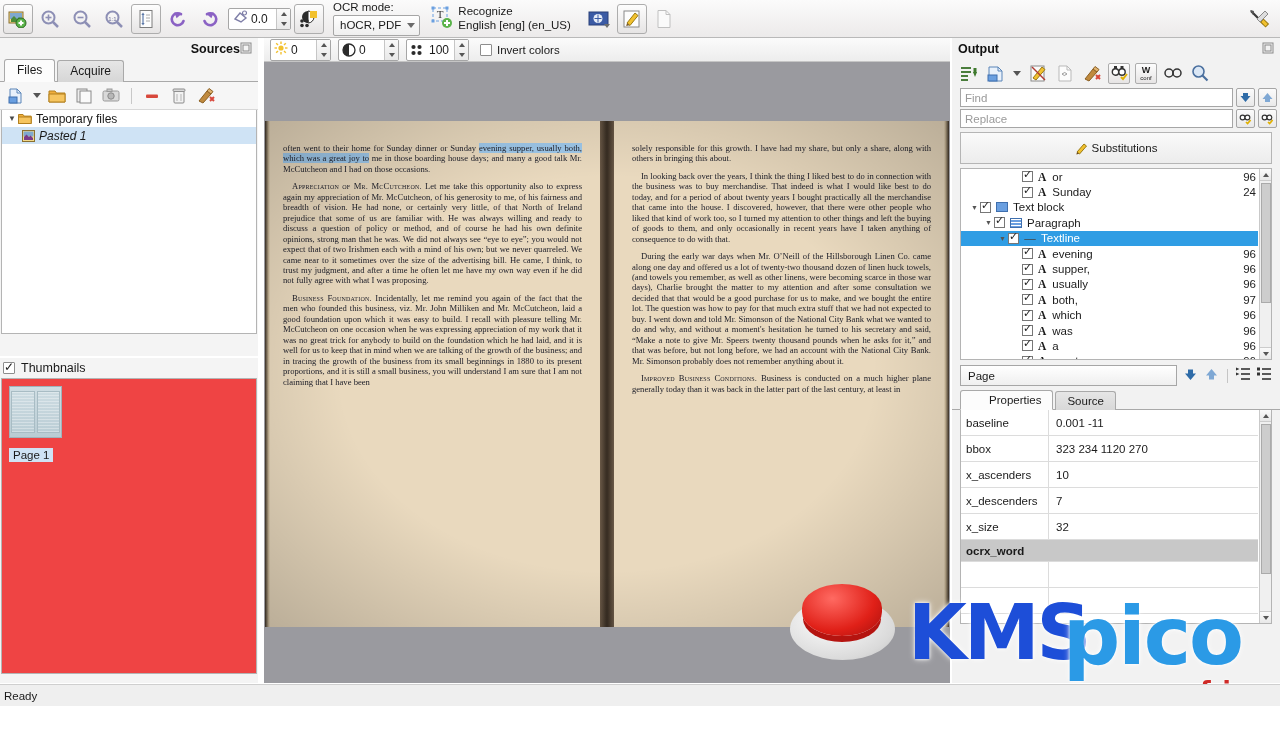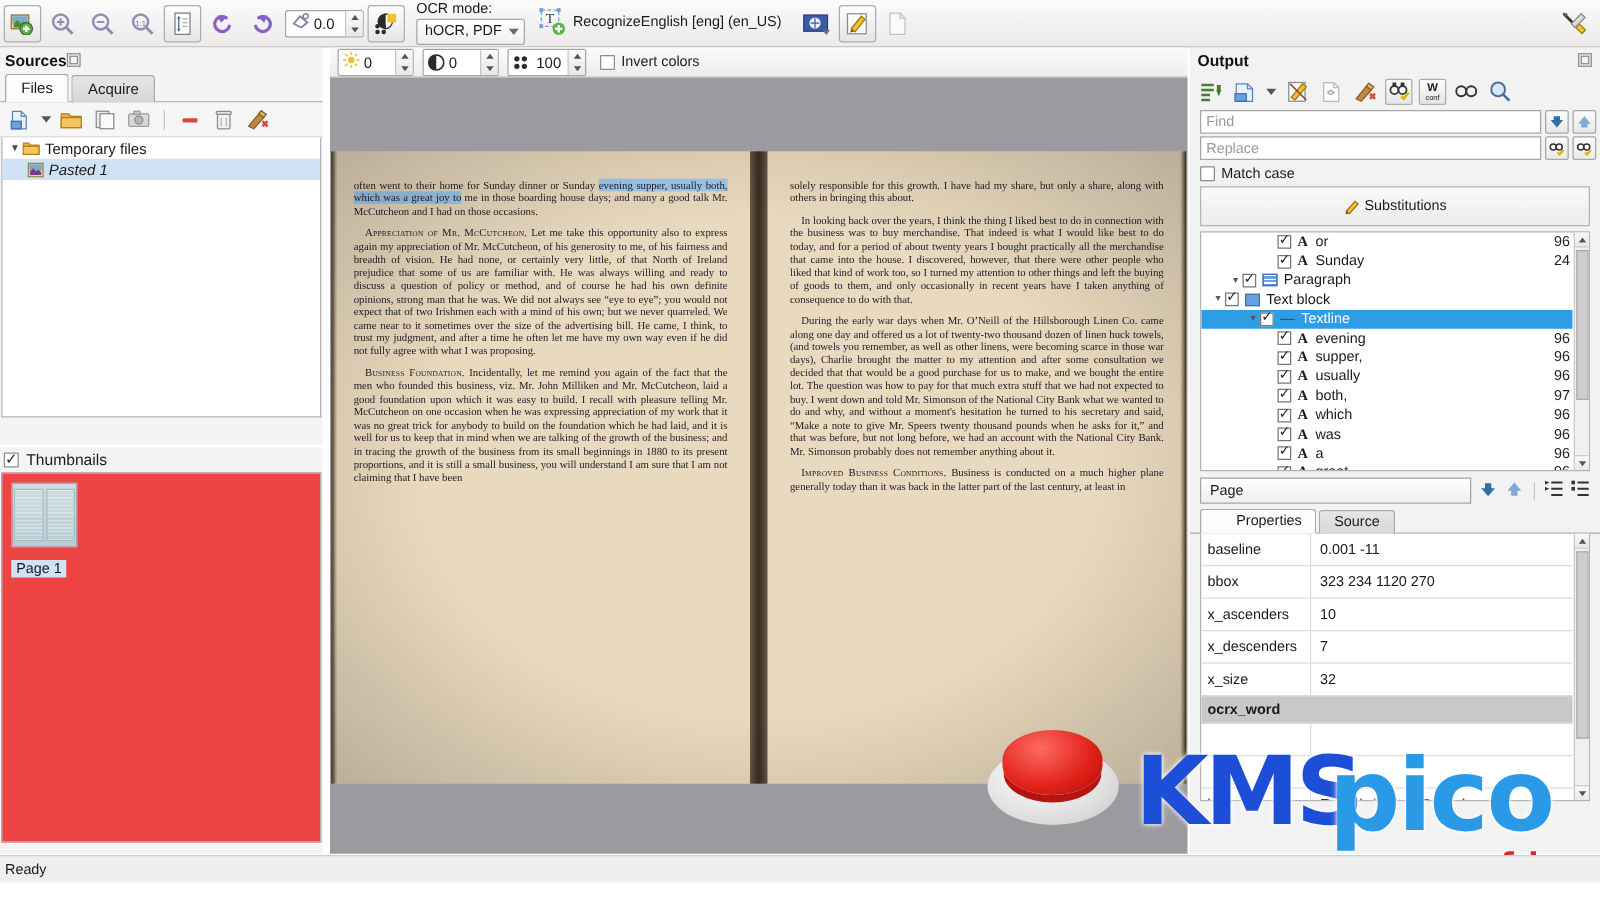--- a/index.html
+++ b/index.html
@@ -48,40 +48,40 @@
   .ocrmode { display: flex; flex-direction: column; margin-left: 8px; line-height: 1.15; }
   .ocrmode .lbl { font-size: 11.5px; }
   .combo {
     display: inline-flex; align-items: center; justify-content: space-between;
     height: 21px; min-width: 86px; padding: 0 4px 0 6px;
     border: 1px solid #a6a6a6; border-radius: 2px;
     background: linear-gradient(#ffffff,#efefef); font-size: 11.5px;
   }
   .combo .arrow { width:0;height:0;border-left:4px solid transparent;border-right:4px solid transparent;border-top:5px solid #6b6b6b; margin-left:6px;}
   .recognize { display: flex; align-items: center; margin-left: 10px; }
-  .recognize .rtext { display: flex; line-height: 1.2; font-size: 11.5px; margin-left: 4px; }
+  .recognize .rtext { display: flex; flex-direction: column; line-height: 1.2; font-size: 11.5px; margin-left: 4px; }
 
   
   .adjbar {
     position: absolute; left: 264px; top: 38px; width: 686px; height: 24px;
     background: linear-gradient(#fbfbfb,#ededed);
     border-bottom: 1px solid #c5c5c5;
     display: flex; align-items: center; padding-left: 4px; gap: 3px;
   }
   .chk { width: 12px; height: 12px; border: 1px solid #8d8d8d; background: #fff; display:inline-block; position: relative; border-radius:1px;}
   .chk.on::after{ content:"✓"; position:absolute; left:0px; top:-3px; font-size:12px; color:#222; }
   .chkrow { display:flex; align-items:center; gap:5px; margin-left:6px; font-size:11.5px;}
 
   
   .panel-title { font-weight: bold; font-size: 12.5px; color: #111; }
   .sources {
     position: absolute; left: 0; top: 38px; width: 258px; height: 318px;
     background: #f4f4f4;
   }
-  .sources-head { display:flex; align-items:center; justify-content:flex-start; height:22px; padding:0 6px 0 4px;}
+  .sources-head { display:flex; align-items:center; justify-content:flex-end; height:22px; padding:0 6px 0 4px;}
   .tabstrip { display:flex; align-items:flex-end; height:22px; padding-left:4px; border-bottom:1px solid #a9a9a9; }
   .tab {
     padding: 3px 12px 4px; font-size: 12px;
     border:1px solid #a9a9a9; border-bottom:none;
     border-radius:3px 3px 0 0; background: linear-gradient(#e6e6e6,#d6d6d6);
     margin-right:2px; position: relative; top:1px;
   }
   .tab.active { background: #fcfcfc; border-bottom:1px solid #fcfcfc; }
   .srctools { display:flex; align-items:center; height:28px; padding-left:4px; gap:3px; background:#f6f6f6; border-bottom:1px solid #d8d8d8;}
   .sbtn { width:24px;height:22px;display:flex;align-items:center;justify-content:center;}
@@ -658,24 +658,20 @@
       </span>
       <span class="ibtn">
         <svg width="13" height="13" viewBox="0 0 13 13">
           <circle cx="3.6" cy="5.5" r="2.4" fill="#fff" stroke="#333" stroke-width="1.2"></circle>
           <circle cx="8.4" cy="5.5" r="2.4" fill="#fff" stroke="#333" stroke-width="1.2"></circle>
           <path d="M7 10 l1.6 1.6 l3 -3.6" fill="none" stroke="#e0b000" stroke-width="1.7"></path>
         </svg>
       </span>
     </div>
 
-    <div class="chkrow" style="padding:5px 0 0 8px;margin-left:0">
-      <span class="chk"></span>
-      <span>Match case</span>
-    </div>
 
     <div class="subsbar">
       <span style="line-height:0">
         <svg width="13" height="13" viewBox="0 0 13 13">
           <path d="M2 10 L9 2 L11.5 4 L4.5 12 Z" fill="#f2c12e" stroke="#9a7a12"></path>
           <polygon points="2,10 1.4,12.4 4,11.8" fill="#6a4a1a"></polygon>
         </svg>
       </span>
       <span>Substitutions</span>
     </div>
@@ -692,33 +688,33 @@
           </div>
           <div class="trow">
             <span class="ind" style="width: 50px;"></span>
             <span class="tw"></span>
             <span class="tchk"></span>
             <span class="glyphA">A</span>
             <span class="tlabel">Sunday</span>
             <span class="tconf">24</span>
           </div>
           <div class="trow">
+            <span class="ind" style="width: 8px;"></span>
+            <span class="tw">▼</span>
+            <span class="tchk"></span>
+            <span class="blockicon"></span>
+            <span class="tlabel">Text block</span>
+            <span class="tconf"></span>
+          </div>
+          <div class="trow">
             <span class="ind" style="width: 22px;"></span>
             <span class="tw">▼</span>
             <span class="tchk"></span>
             <span class="paraicon"></span>
             <span class="tlabel">Paragraph</span>
-            <span class="tconf"></span>
-          </div>
-          <div class="trow">
-            <span class="ind" style="width: 8px;"></span>
-            <span class="tw">▼</span>
-            <span class="tchk"></span>
-            <span class="blockicon"></span>
-            <span class="tlabel">Text block</span>
             <span class="tconf"></span>
           </div>
           <div class="trow sel">
             <span class="ind" style="width: 36px;"></span>
             <span class="tw">▼</span>
             <span class="tchk"></span>
             <span class="lineicon">—</span>
             <span class="tlabel">Textline</span>
             <span class="tconf"></span>
           </div>

